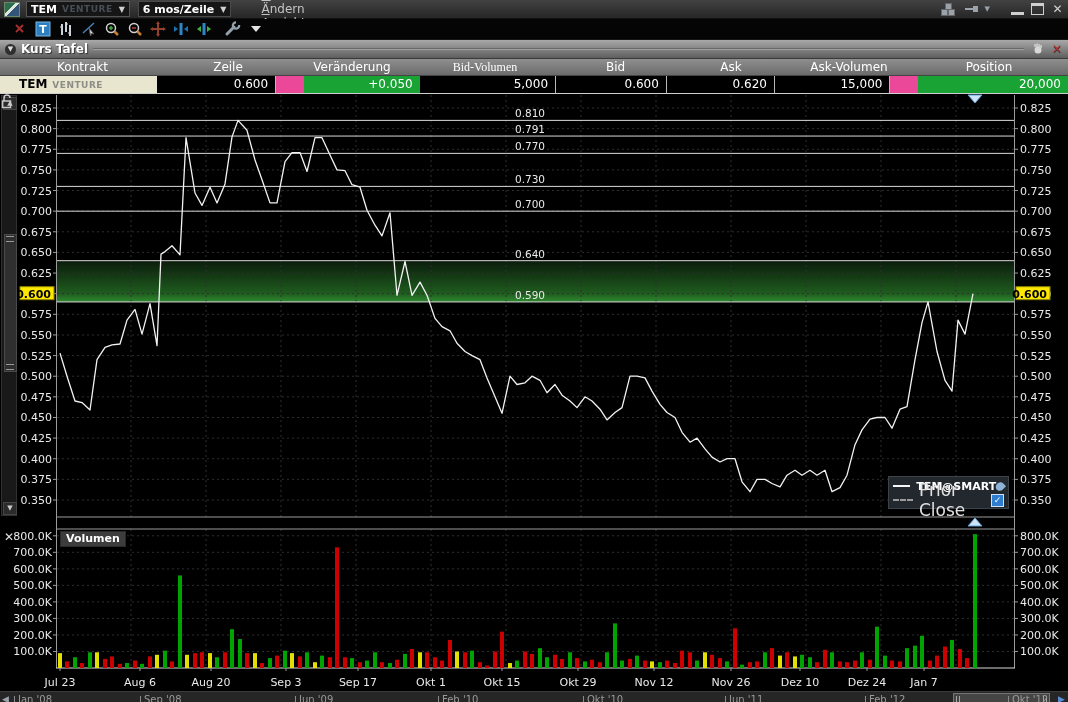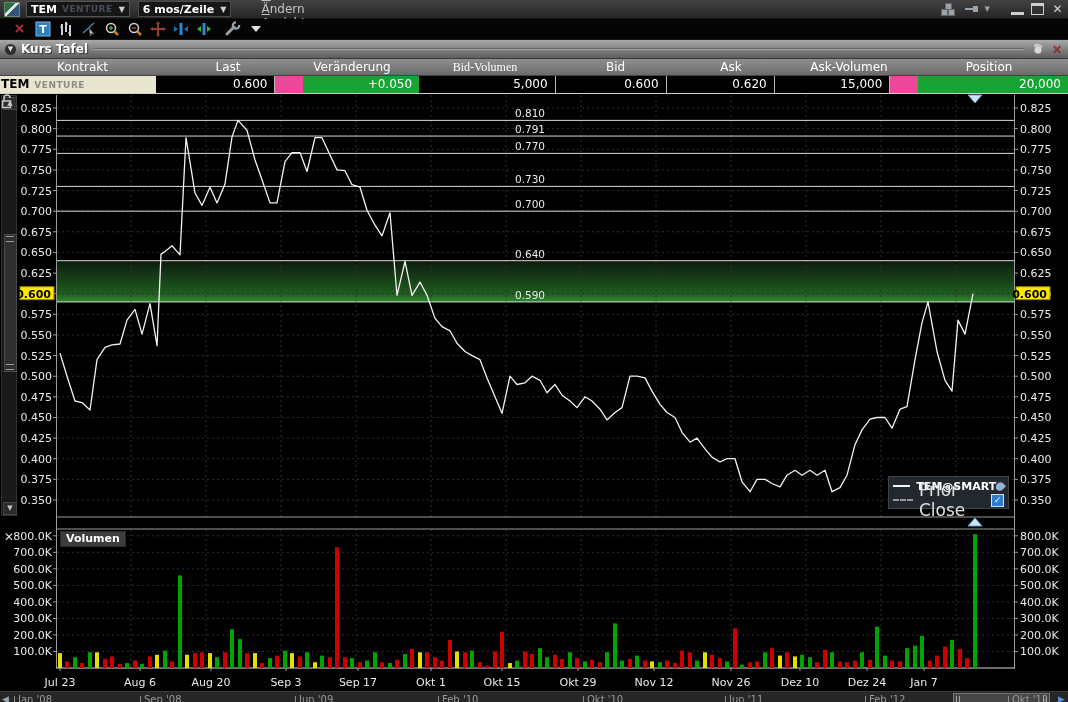--- a/index.html
+++ b/index.html
@@ -41,21 +41,21 @@
   .ph-line{flex:1;height:2px;background:linear-gradient(#4c4c4c,#bdbdbd);margin-right:8px;}
   .ph-hand{color:#e2e2e2;font-size:10px;margin-right:8px;}
   .ph-x{color:#b52f2f;font-weight:bold;font-size:12px;margin-right:6px;text-shadow:0 1px 0 #333;}
   
   .qhead{height:16px;display:flex;background:linear-gradient(#8f8f8f,#6b6b6b);border-bottom:1px solid #444;}
   .qhead .qh{color:#fff;font-size:12px;text-align:center;line-height:16px;overflow:hidden;}
   .qrow{height:17px;display:flex;border-bottom:1px solid #cfcfcf;}
   .qc{font-size:12px;line-height:16px;box-sizing:border-box;}
   .qc.dark{background:#000;color:#fff;text-align:right;padding-right:7px;border-right:1px solid #b9b9b9;}
   .qc.green{background:#1aa335;color:#fff;text-align:right;padding-right:7px;margin-left:28px;}
-  .qc.beige{background:#e9e6d0;color:#000;padding-left:1px;}
+  .qc.beige{background:#e9e6d0;color:#000;padding-left:19px;}
   .qc .sym{font-weight:bold;font-size:12px;}
   .qc .exch{color:#8d8d85;font-size:9px;font-weight:bold;letter-spacing:.5px;margin-left:5px;}
   
   .chart-region{position:relative;height:597px;background:#000;}
   .chart-region svg{position:absolute;left:0;top:0;pointer-events:none;}
   .vscroll{position:absolute;left:1px;top:1px;width:16px;height:421px;background:#191919;border:1px solid #303030;box-sizing:border-box;}
   .vs-arrow{position:absolute;left:1px;width:12px;height:11px;background:#2b2b2b;color:#c9c9c9;font-size:7px;
             text-align:center;line-height:11px;border:1px solid #444;}
   .vs-thumb{position:absolute;left:2px;width:11px;background:#2f2f2f;border:1px solid #4a4a4a;}
   .vs-grip{position:absolute;left:1px;width:8px;height:4px;border-top:1px solid #999;border-bottom:1px solid #999;}
@@ -199,21 +199,21 @@
     <div class="ph-line"></div>
     <svg class="ph-hand" width="12" height="12">
       <circle cx="6" cy="7" r="3.5" fill="#d8d8d8"></circle>
         <path d="M3,4 V1 M5,4 V0.5 M7,4 V1 M9,5 V2" stroke="#d8d8d8" stroke-width="1.4"></path>
       </svg>
     <div class="ph-x">✕</div>
   </div>
 
   <div class="qhead" id="qhead">
       <div class="qh" style="width: 165px;">Kontrakt</div>
-      <div class="qh" style="width: 126px;">Last</div>
+      <div class="qh" style="width: 126px;">Zeile</div>
       <div class="qh" style="width: 122px;">Veränderung</div>
       <div class="qh" style="width: 144px; font-family: Liberation Serif, serif;">Bid-Volumen</div>
       <div class="qh" style="width: 117px;">Bid</div>
       <div class="qh" style="width: 114px;">Ask</div>
       <div class="qh" style="width: 122px;">Ask-Volumen</div>
       <div class="qh" style="width: 158px;">Position</div>
     </div>
   <div class="qrow" id="qrow">
       <div class="qc beige" style="width: 165px;"><span class="sym">TEM</span><span class="exch">VENTURE</span></div>
       <div class="qc dark" style="width: 126px;">0.600</div>

